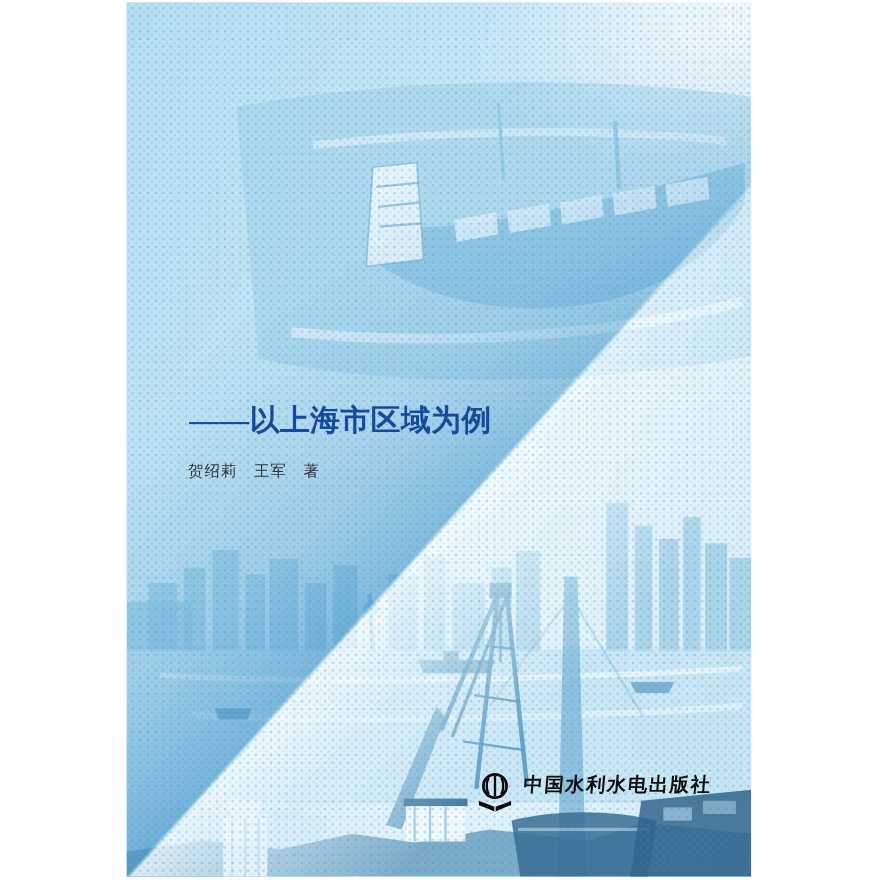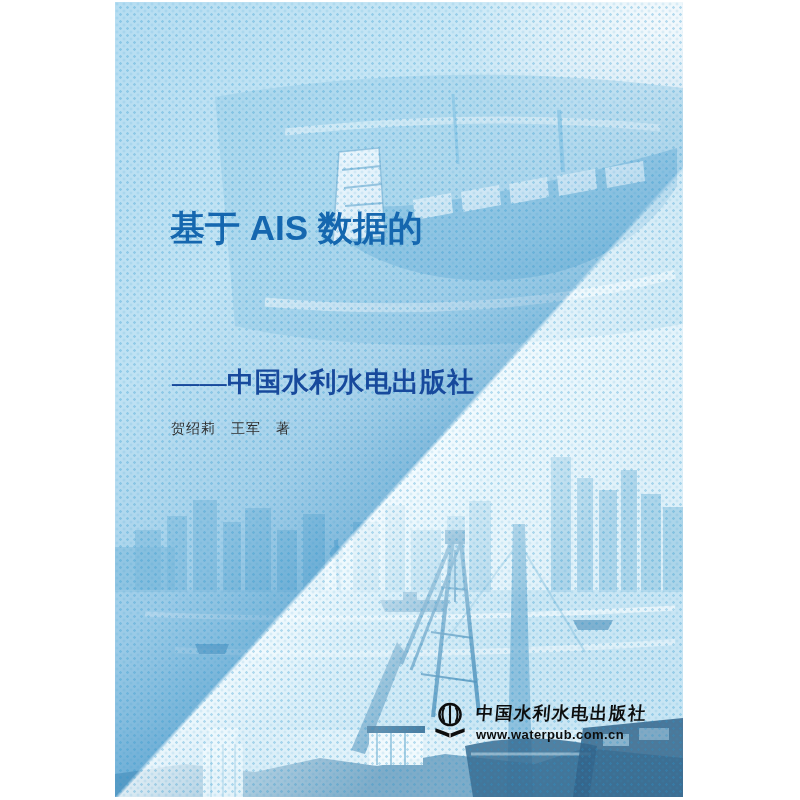--- a/index.html
+++ b/index.html
@@ -161,36 +161,34 @@
         <rect x="488" y="732" width="26" height="12" fill="rgba(180,218,238,0.6)"></rect>
         <rect x="524" y="726" width="30" height="12" fill="rgba(180,218,238,0.5)"></rect>
       </g>
     </svg>
 
     <div class="wedge"></div>
 
     <div class="dots"></div>
 
     <div class="titleblock">
-      <div class="t">基于 AIS 数据的</div>
     </div>
 
-    <div class="subtitle">——中国水利水电出版社</div>
+    <div class="subtitle">——以上海市区域为例</div>
 
     <div class="author">贺绍莉　王军　著</div>
 
     <div class="pub">
       <svg class="publogo" viewBox="0 0 36 46" aria-hidden="true">
         <circle cx="18" cy="13.5" r="11.2" fill="none" stroke="#0d0d0d" stroke-width="2.6"></circle>
         <path d="M18 3.6 L18 23.4" stroke="#0d0d0d" stroke-width="2.2" fill="none"></path>
         <path d="M12 5.6 C9.4 9.6 9.4 17.4 12 21.4" stroke="#0d0d0d" stroke-width="2.2" fill="none"></path>
         <path d="M24 5.6 C26.6 9.6 26.6 17.4 24 21.4" stroke="#0d0d0d" stroke-width="2.2" fill="none"></path>
         <path d="M2.5 28 Q10 30.5 18 33.8 Q26 30.5 33.5 28 L33.5 32 Q26 34.6 18 38.2 Q10 34.6 2.5 32 Z" fill="#0d0d0d"></path>
         <path d="M18 33.8 L18 38.2" stroke="#ffffff" stroke-width="1.2"></path>
       </svg>
       <div class="pubtext">
         <div class="pubname">中国水利水电出版社</div>
-        <div class="puburl">www.waterpub.com.cn</div>
       </div>
     </div>
 
   </div>
 </div>
 
 </body></html>

